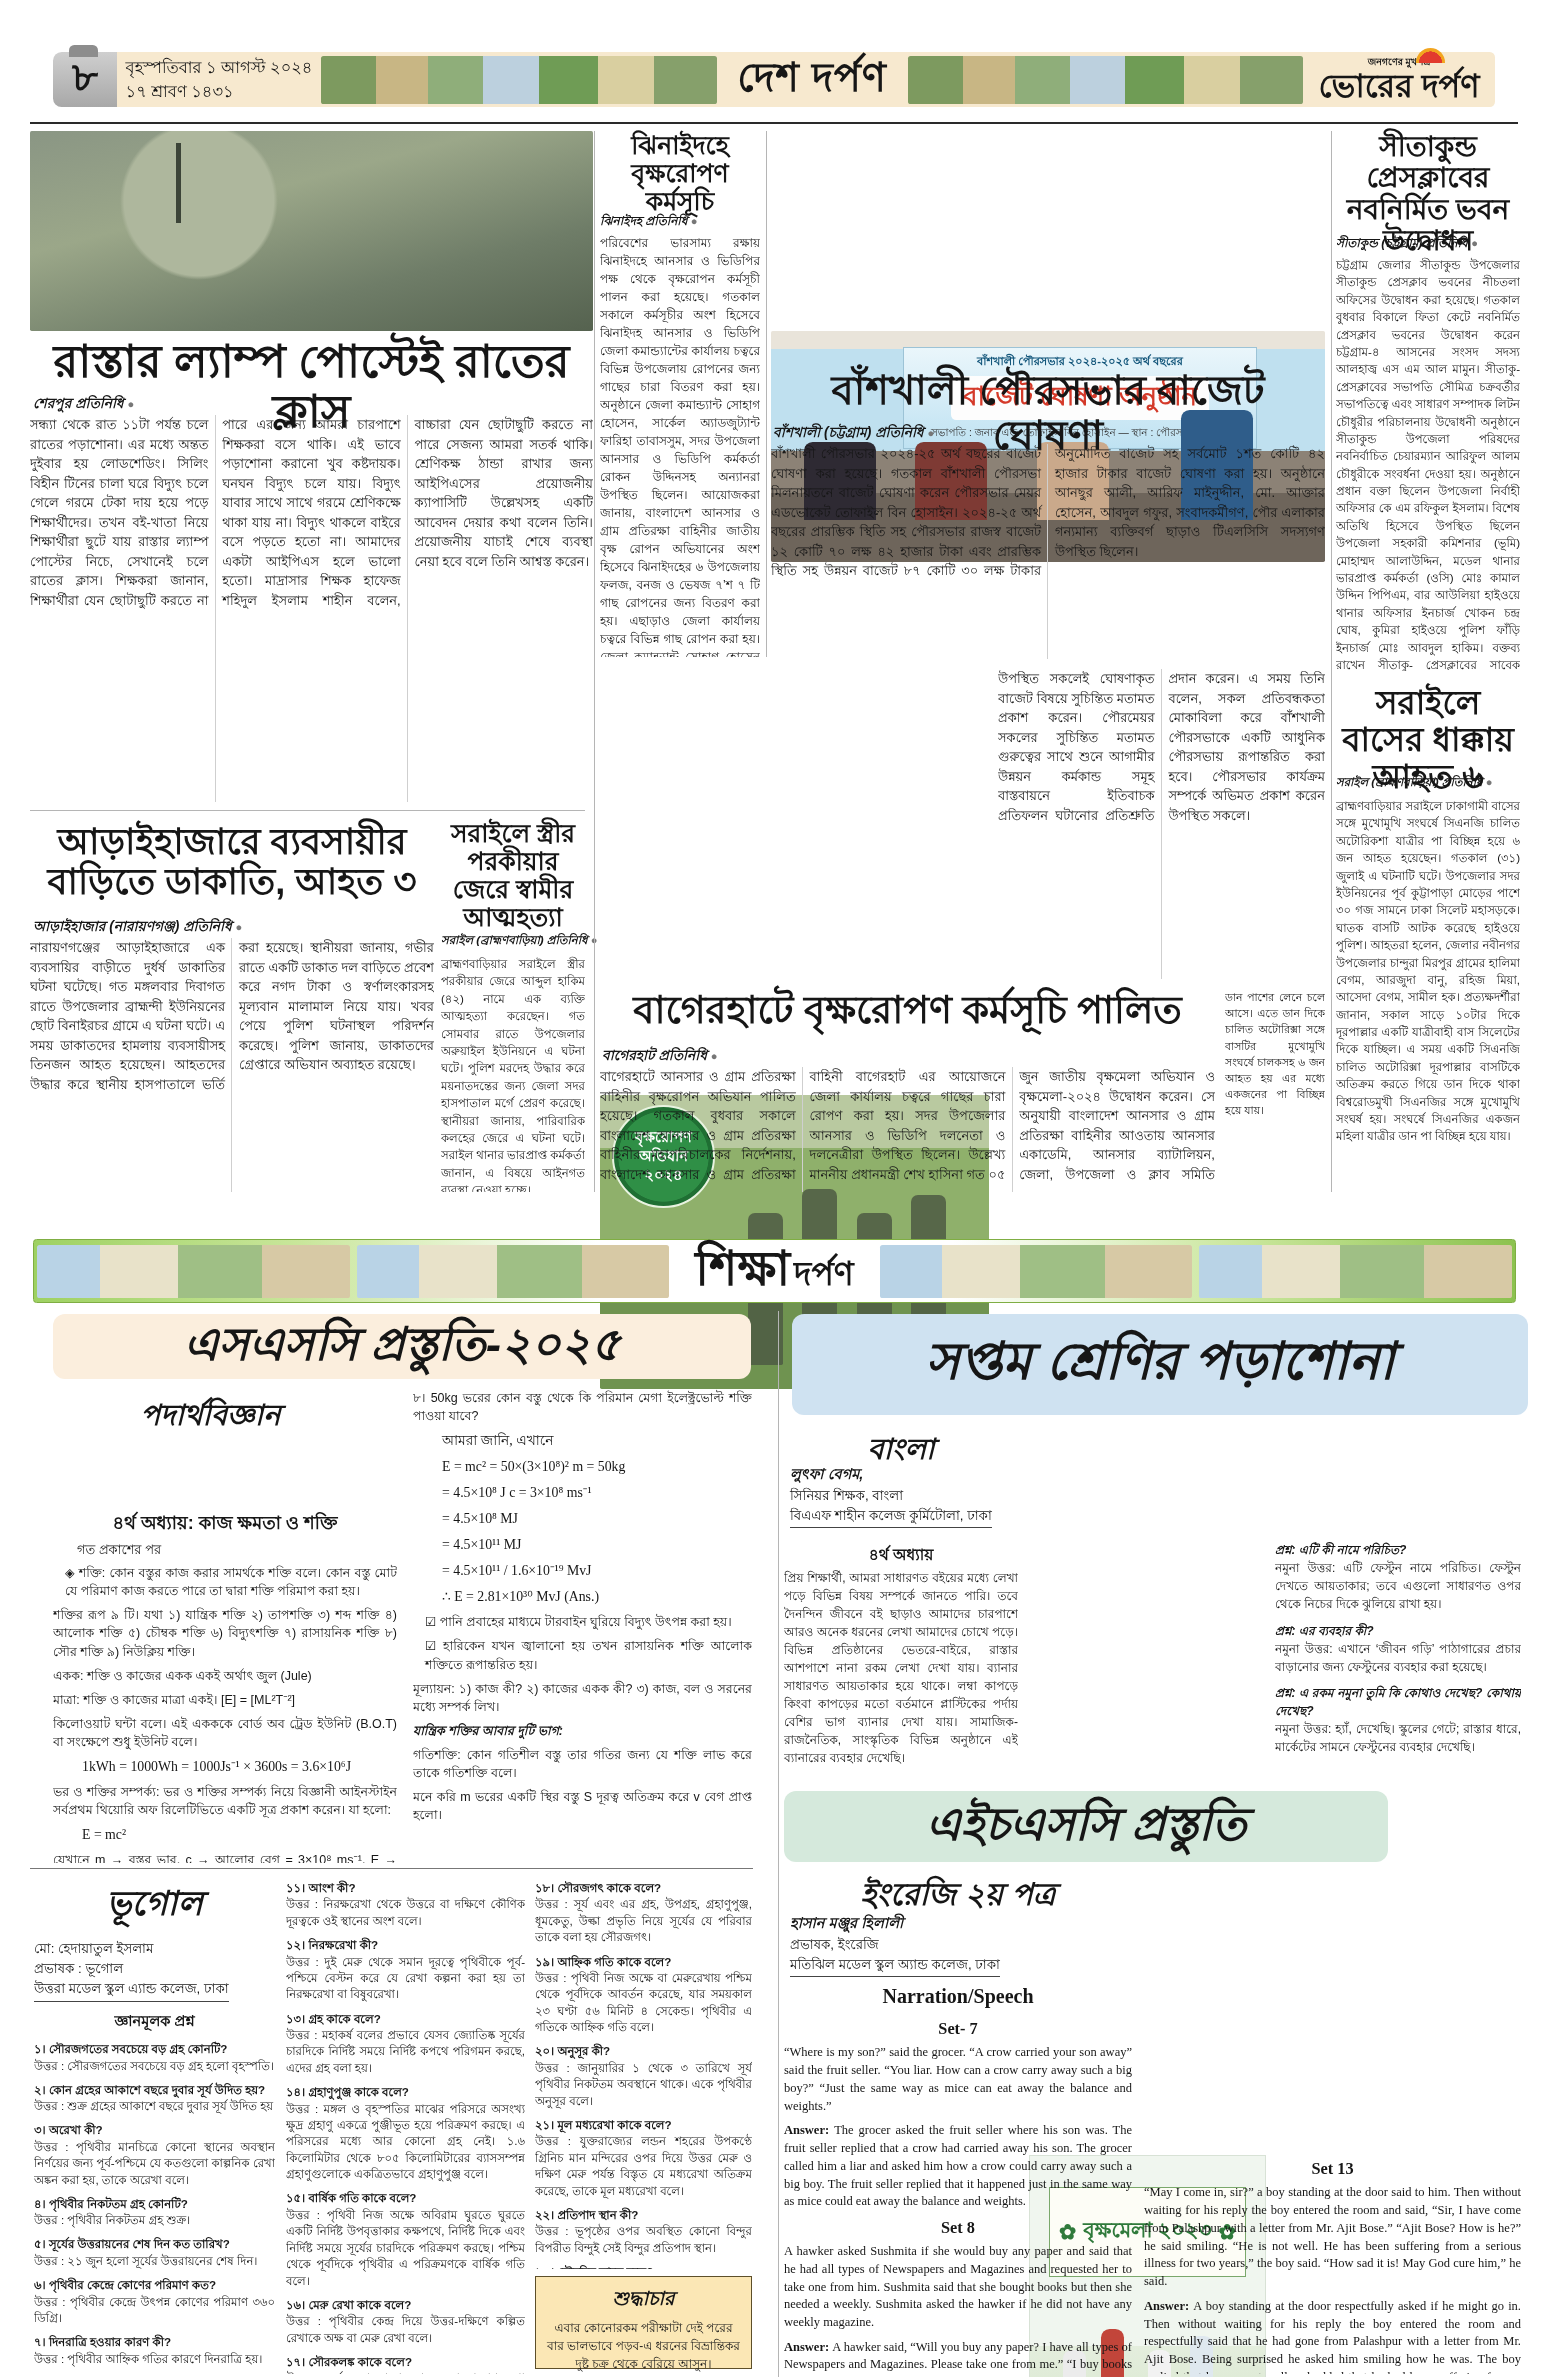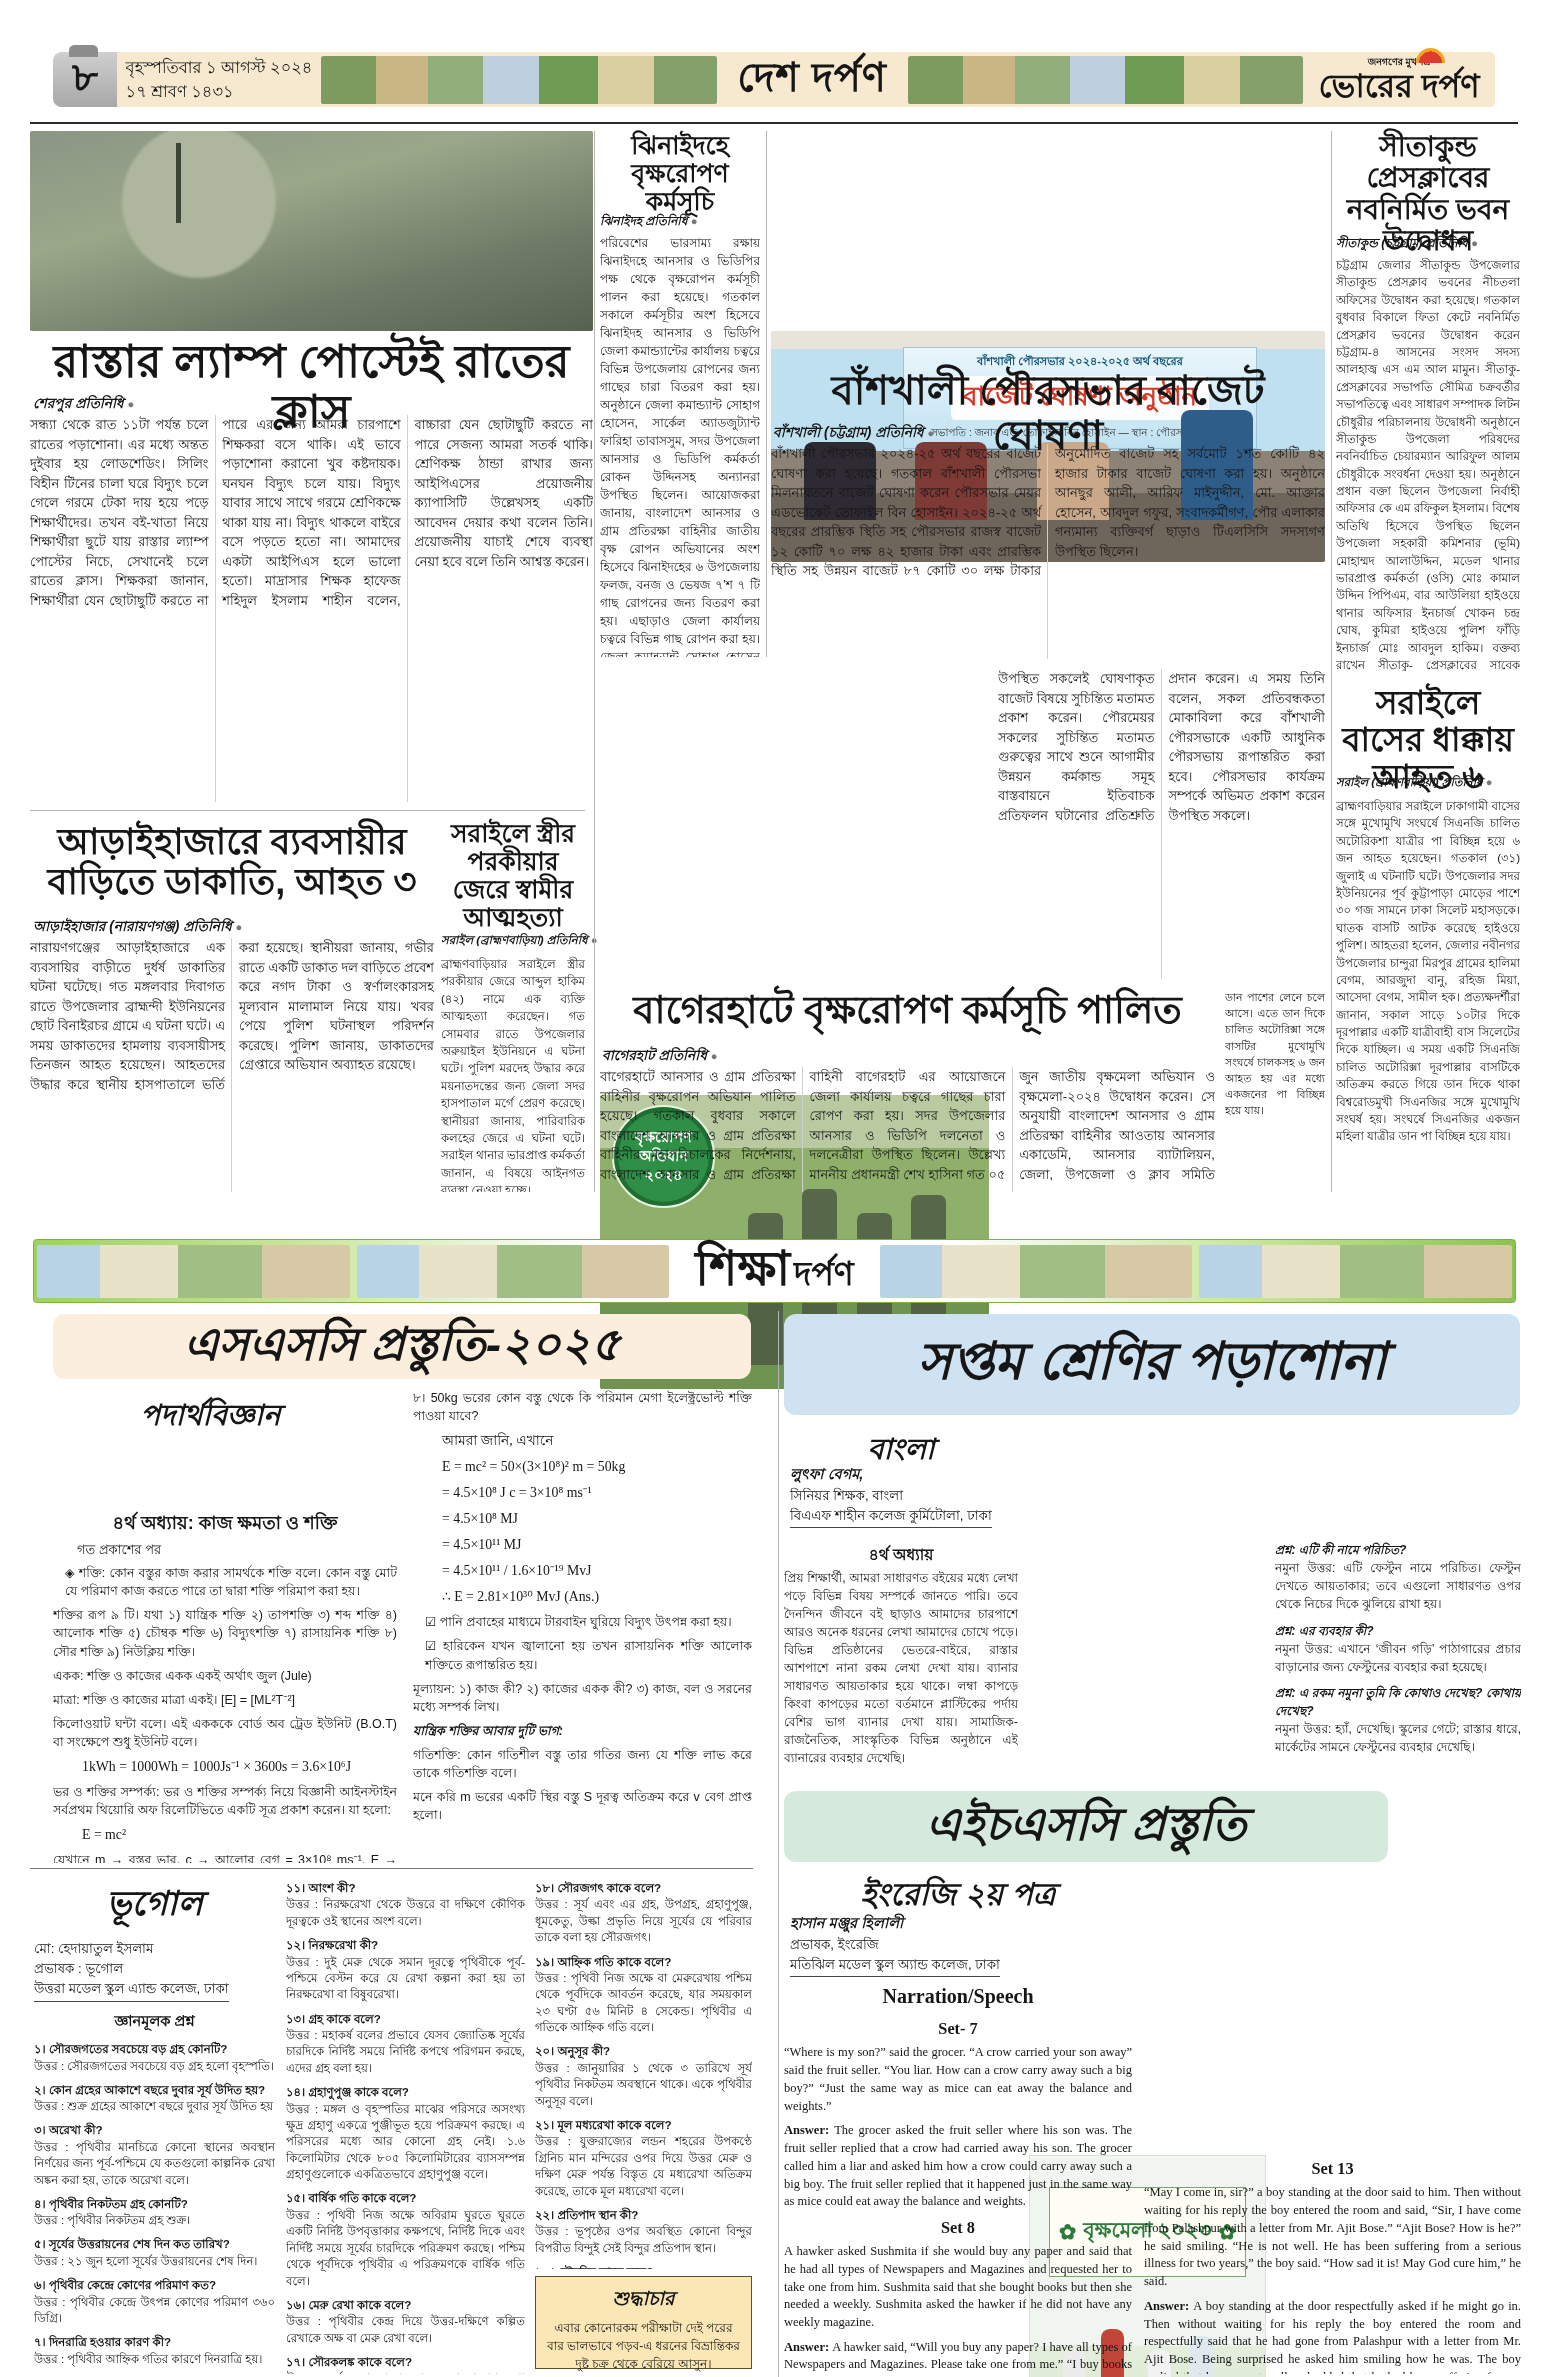--- a/index.html
+++ b/index.html
@@ -62,21 +62,21 @@
   
   .edu-banner{background:linear-gradient(90deg,#9ed162,#c9e69b 18%,#ffffff 38% 62%,#c9e69b 82%,#8cc24f);
     border:1.7px solid #7fae43;border-radius:3.4px;display:flex;align-items:center;}
   .edu-strip{flex:1;height:53px;margin:3.4px;border-radius:2.6px;
     background:linear-gradient(90deg,#b9d3e6 0 20%,#e8e2c9 20% 45%,#9fbf85 45% 72%,#d7c9a5 72% 100%);}
   .edu-title{padding:0 22.4px;white-space:nowrap;font-weight:bold;}
   .edu-title .big{font-size:48px;}
   .edu-title .small{font-size:33px;}
   .sec-banner{display:flex;align-items:center;justify-content:center;font-weight:bold;border-radius:12px;}
   .ssc-banner{background:var(--ssc-cream);font-size:46px;font-style:italic;}
-  .c7-banner{background:var(--class7-blue);font-size:52px;font-style:italic;}
+  .c7-banner{background:var(--class7-blue);font-size:52px;font-style:italic;margin-left:8px;}
   .hsc-banner{background:var(--hsc-green);font-size:46px;font-style:italic;}
   .subj{font-weight:bold;font-style:italic;text-align:center;}
   .author{font-size:13.3px;line-height:1.5;}
   .author .a1{font-weight:bold;font-style:italic;font-size:14.6px;}
   .author .a3{border-bottom:0.9px solid #444;display:inline-block;padding-bottom:1.7px;}
   .chapter{font-weight:bold;text-align:center;font-size:18px;}
   .note{font-size:13px;}
   .phy{font-size:12.5px;line-height:1.45;margin-bottom:6px;text-align:justify;}
   .phy.formula{font-family:"Liberation Serif", serif;text-align:left;padding-left:29px;font-size:13.8px;}
   .phy.head{font-weight:bold;font-style:italic;}

